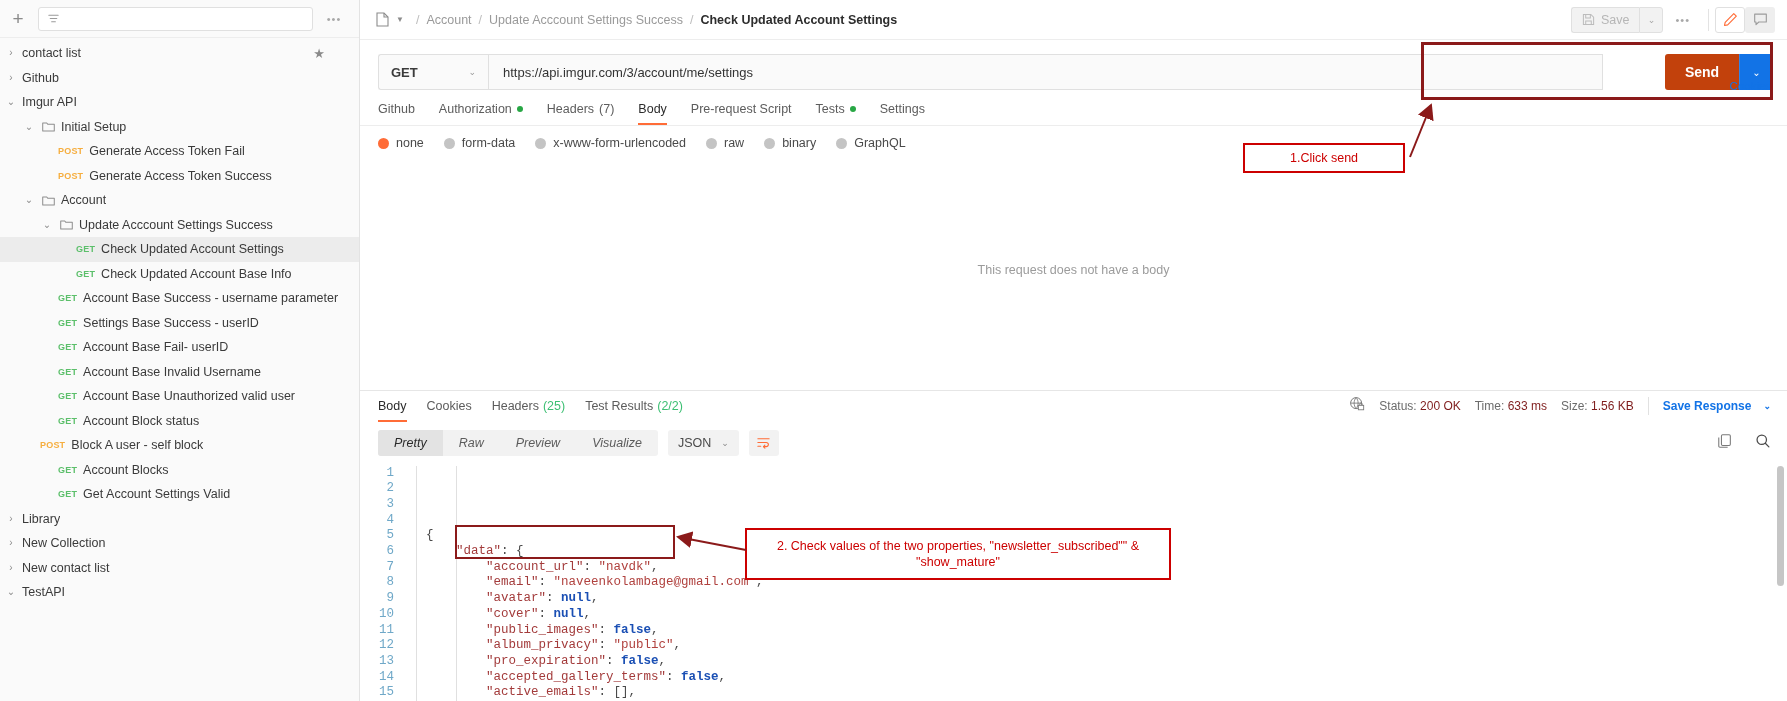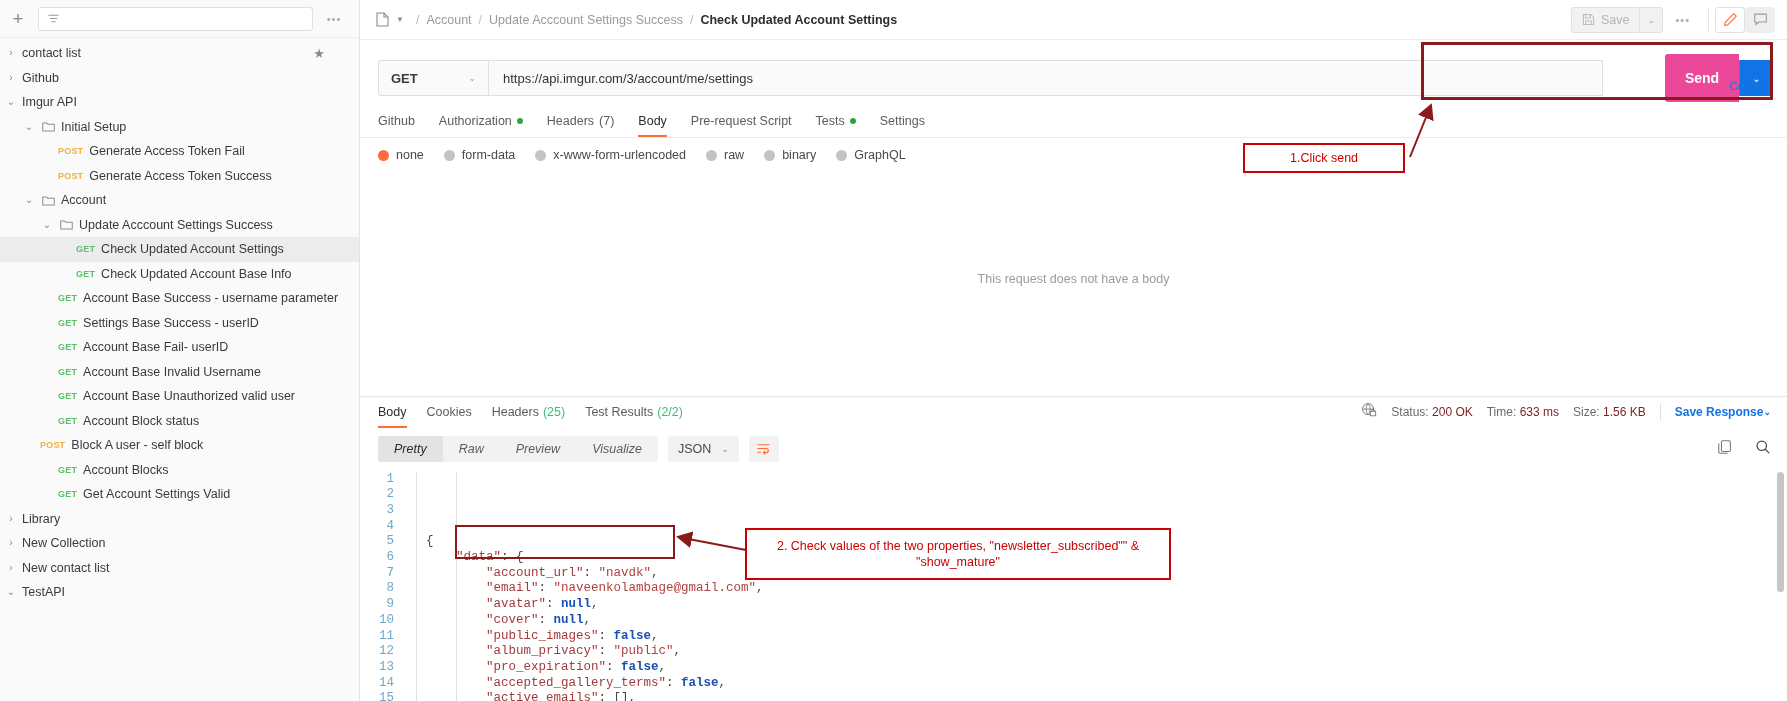--- a/index.html
+++ b/index.html
@@ -116,21 +116,21 @@
     padding:0 12px; font-size:13px; font-weight:600; color:#3b3b3b; cursor:pointer;
   }
   .method-box .mcaret { color:#9a9a9a; font-size:9px; font-weight:400; }
   .url-input {
     flex:1; height:36px; border:1px solid #e0e0e0; background:#fafafa;
     display:flex; align-items:center; padding:0 14px;
     font-size:13px; color:#333; overflow:hidden; white-space:nowrap; cursor:text;
   }
   .send-gap { width:62px; height:36px; }
   .send-btn {
-    width:74px; height:48px; background:#ec4899; color:#fff;
+    width:74px; height:36px; background:#c2410c; color:#fff;
     display:flex; align-items:center; justify-content:center;
     font-size:14px; font-weight:700; border-radius:3px 0 0 3px; cursor:pointer;
   }
   .send-caret {
     width:34px; height:36px; background:#1273e6; color:#fff;
     display:flex; align-items:center; justify-content:center;
     border-radius:0 3px 3px 0; font-size:10px; cursor:pointer;
     border-left:1px solid #3184e9;
   }
   .cookies-link {
@@ -176,21 +176,21 @@
   .resp-tab { position:relative; height:32px; display:flex; align-items:center; cursor:pointer; }
   .resp-tab.active { color:#2b2b2b; }
   .resp-tab.active::after {
     content:""; position:absolute; left:0; right:0; bottom:0; height:2px; background:#ff6c37;
   }
   .muted-count { color:#3dbf73; margin-left:4px; }
   .resp-meta { margin-left:auto; display:flex; align-items:center; gap:14px; font-size:12px; height:32px; }
   .meta-item { color:#6b6b6b; }
   .meta-item b { font-weight:400; color:#7f1d1d; }
   .meta-sep { width:1px; height:18px; background:#e1e1e1; }
-  .save-resp { color:#1273e6; font-weight:600; cursor:pointer; display:flex; align-items:center; gap:0; }
+  .save-resp { color:#1273e6; font-weight:600; cursor:pointer; display:flex; align-items:center; gap:12px; }
 
   .fmt-row { display:flex; align-items:center; gap:10px; padding:8px 16px 6px 18px; }
   .seg { display:flex; background:#f2f2f2; border-radius:3px; overflow:hidden; }
   .seg-btn { padding:0 16px; height:26px; display:flex; align-items:center; font-size:12.5px; color:#5c5c5c; cursor:pointer;font-style:italic; }
   .seg-btn.active { background:#e3e3e3; color:#2b2b2b; }
   .json-sel {
     display:flex; align-items:center; gap:10px; height:26px; padding:0 10px;
     background:#f2f2f2; border-radius:3px; font-size:12.5px; color:#4a4a4a; cursor:pointer;
   }
   .wrap-btn {

